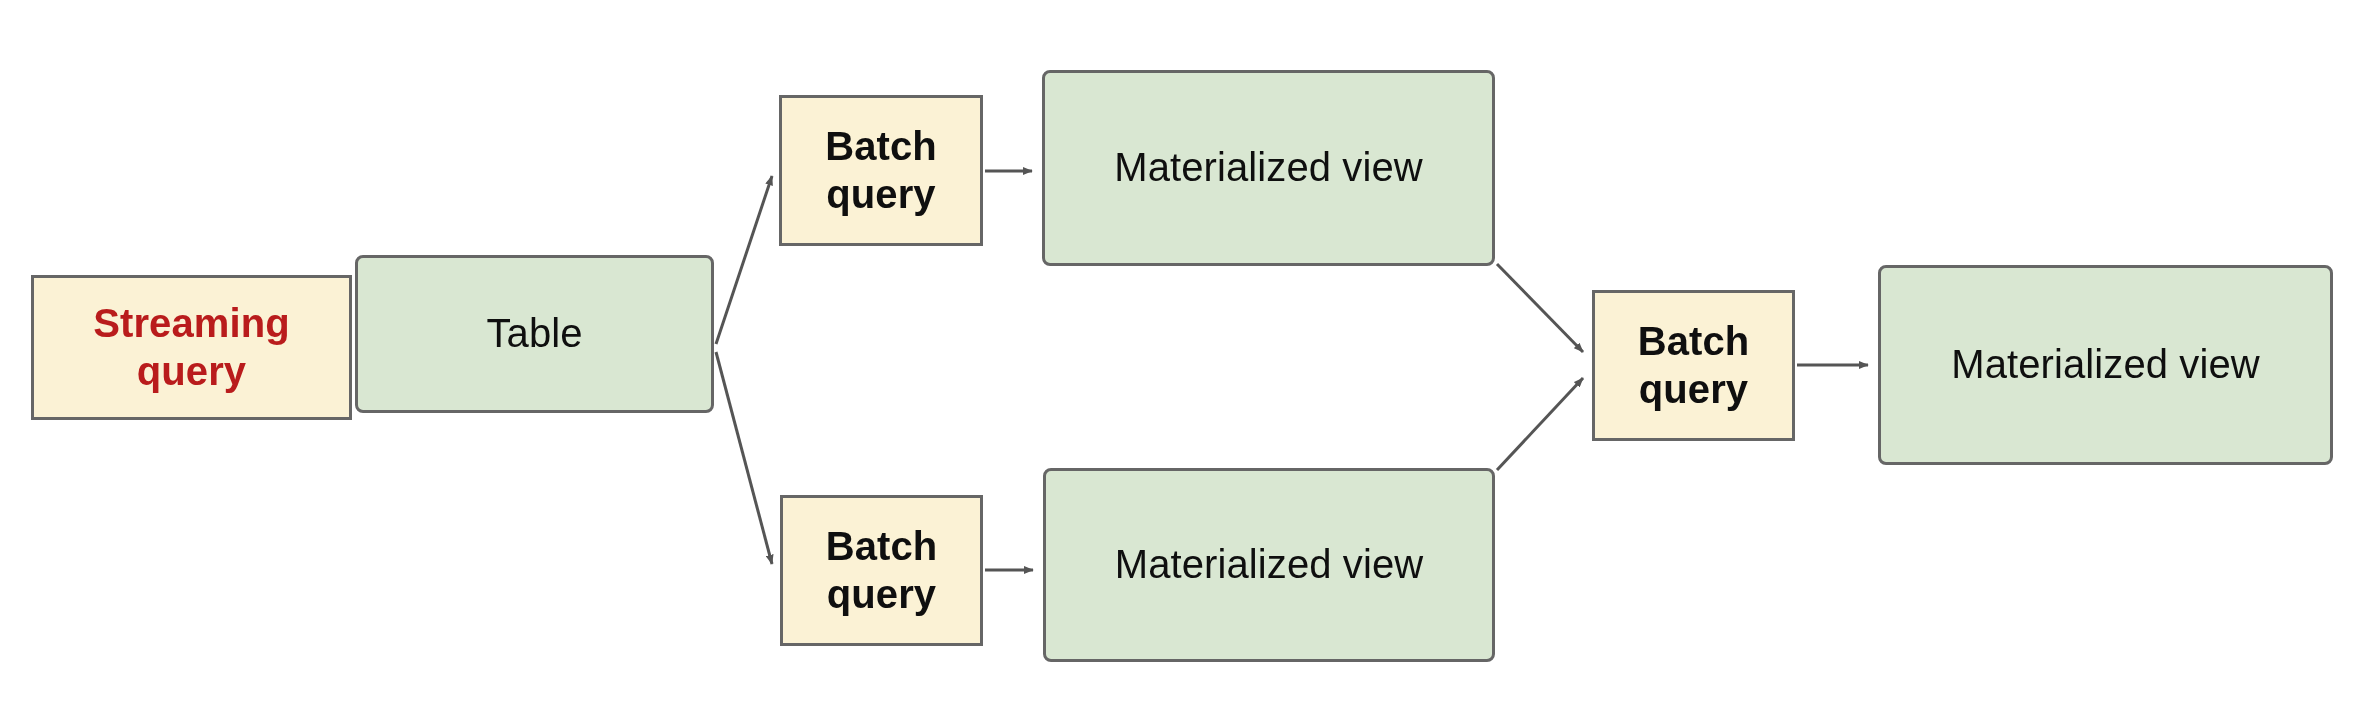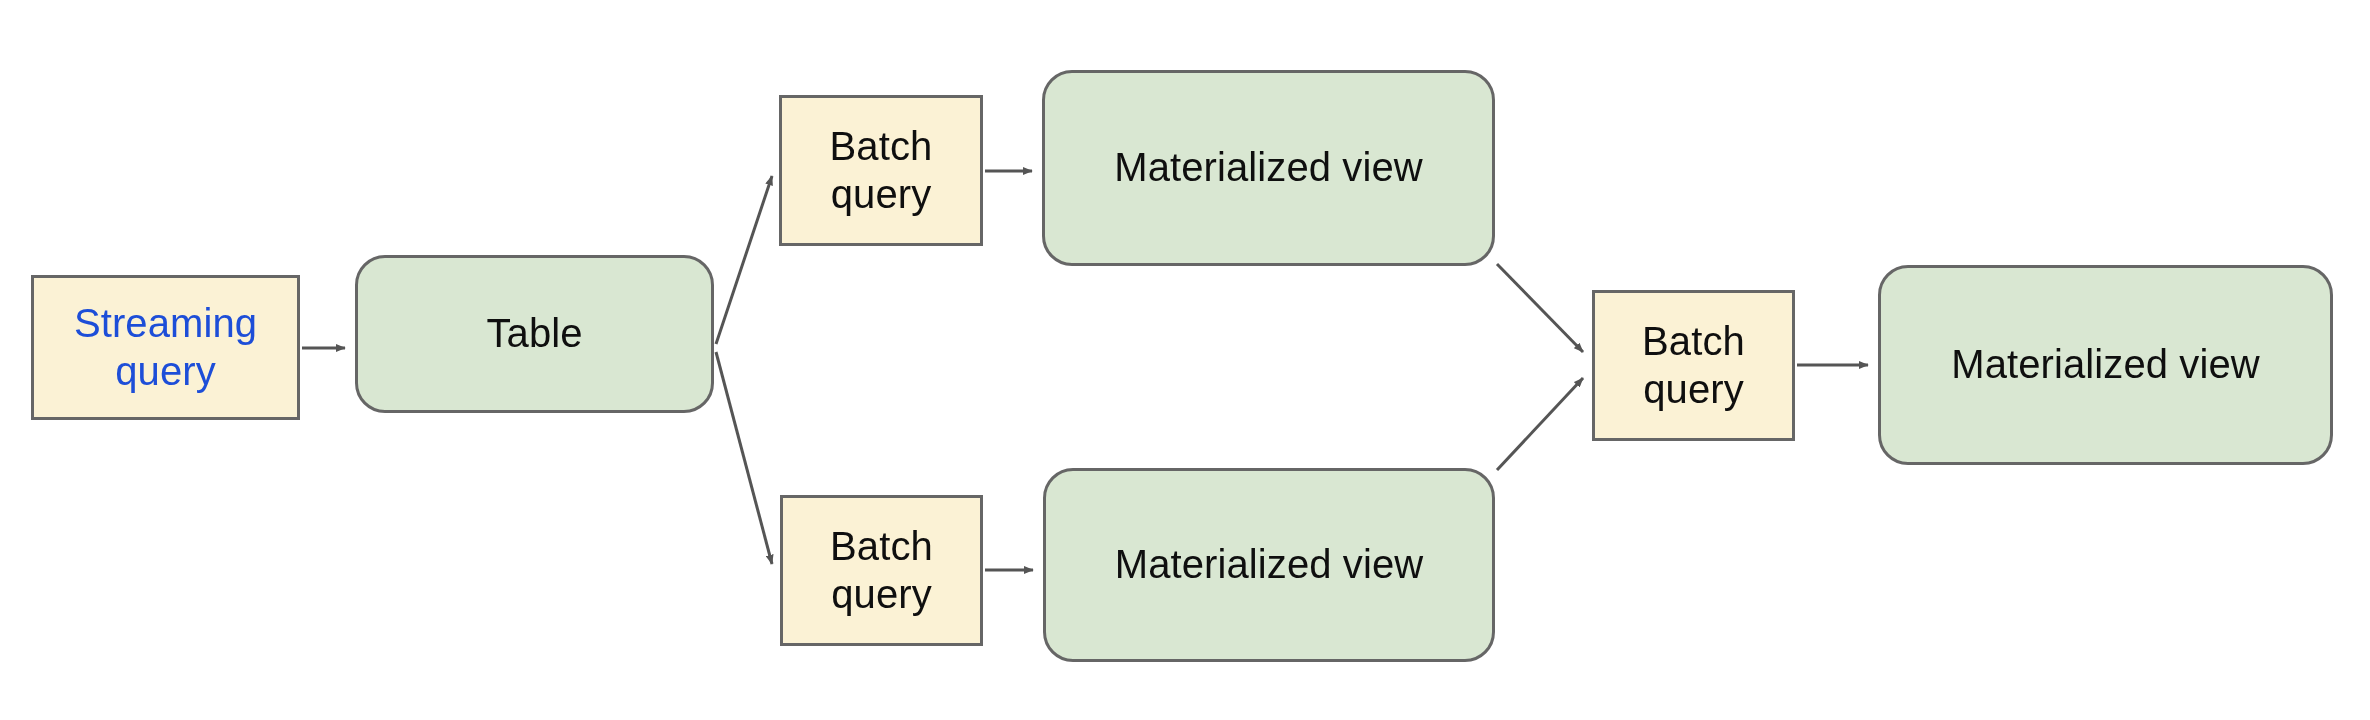--- a/index.html
+++ b/index.html
@@ -32,24 +32,25 @@
     text-align: center;
     color: #0f0f0f;
     font-size: 40px;
     line-height: 1.18;
     letter-spacing: 0.1px;
     border: 3px solid #666666;
   }
   .node.process {
     background: #fbf2d5;
     border-radius: 0;
+    font-weight: bold;
   }
   .node.store {
     background: #d9e7d2;
-    border-radius: 30px;
+    border-radius: 8px;
   }
   .node .label {
     white-space: pre-line;
     display: block;
     padding: 0 6px;
   }
 </style>
 </head>
 <body>
 
@@ -67,21 +68,21 @@
         <path d="M 716 352 L 772 564" fill="none" stroke="#555555" stroke-width="3" marker-end="url(#arrowhead)"></path>
         <path d="M 985 171 L 1032 171" fill="none" stroke="#555555" stroke-width="3" marker-end="url(#arrowhead)"></path>
         <path d="M 985 570 L 1033 570" fill="none" stroke="#555555" stroke-width="3" marker-end="url(#arrowhead)"></path>
         <path d="M 1497 264 L 1583 352" fill="none" stroke="#555555" stroke-width="3" marker-end="url(#arrowhead)"></path>
         <path d="M 1497 470 L 1583 378" fill="none" stroke="#555555" stroke-width="3" marker-end="url(#arrowhead)"></path>
         <path d="M 1797 365 L 1868 365" fill="none" stroke="#555555" stroke-width="3" marker-end="url(#arrowhead)"></path>
       </g>
   </svg>
 
   <div id="nodes-layer">
-      <div class="node process" style="left: 31px; top: 275px; width: 269px; height: 145px; background: rgb(251, 242, 213); border-color: rgb(102, 102, 102); color: #1d4ed8;">
+      <div class="node process" style="left: 31px; top: 275px; width: 321px; height: 145px; background: rgb(251, 242, 213); border-color: rgb(102, 102, 102); color: #b91c1c;">
         <span class="label">Streaming
 query</span>
       </div>
       <div class="node store" style="left: 355px; top: 255px; width: 359px; height: 158px; background: rgb(217, 231, 210); border-color: rgb(102, 102, 102); color: rgb(15, 15, 15);">
         <span class="label">Table</span>
       </div>
       <div class="node process" style="left: 779px; top: 95px; width: 204px; height: 151px; background: rgb(251, 242, 213); border-color: rgb(102, 102, 102); color: rgb(15, 15, 15);">
         <span class="label">Batch
 query</span>
       </div>

